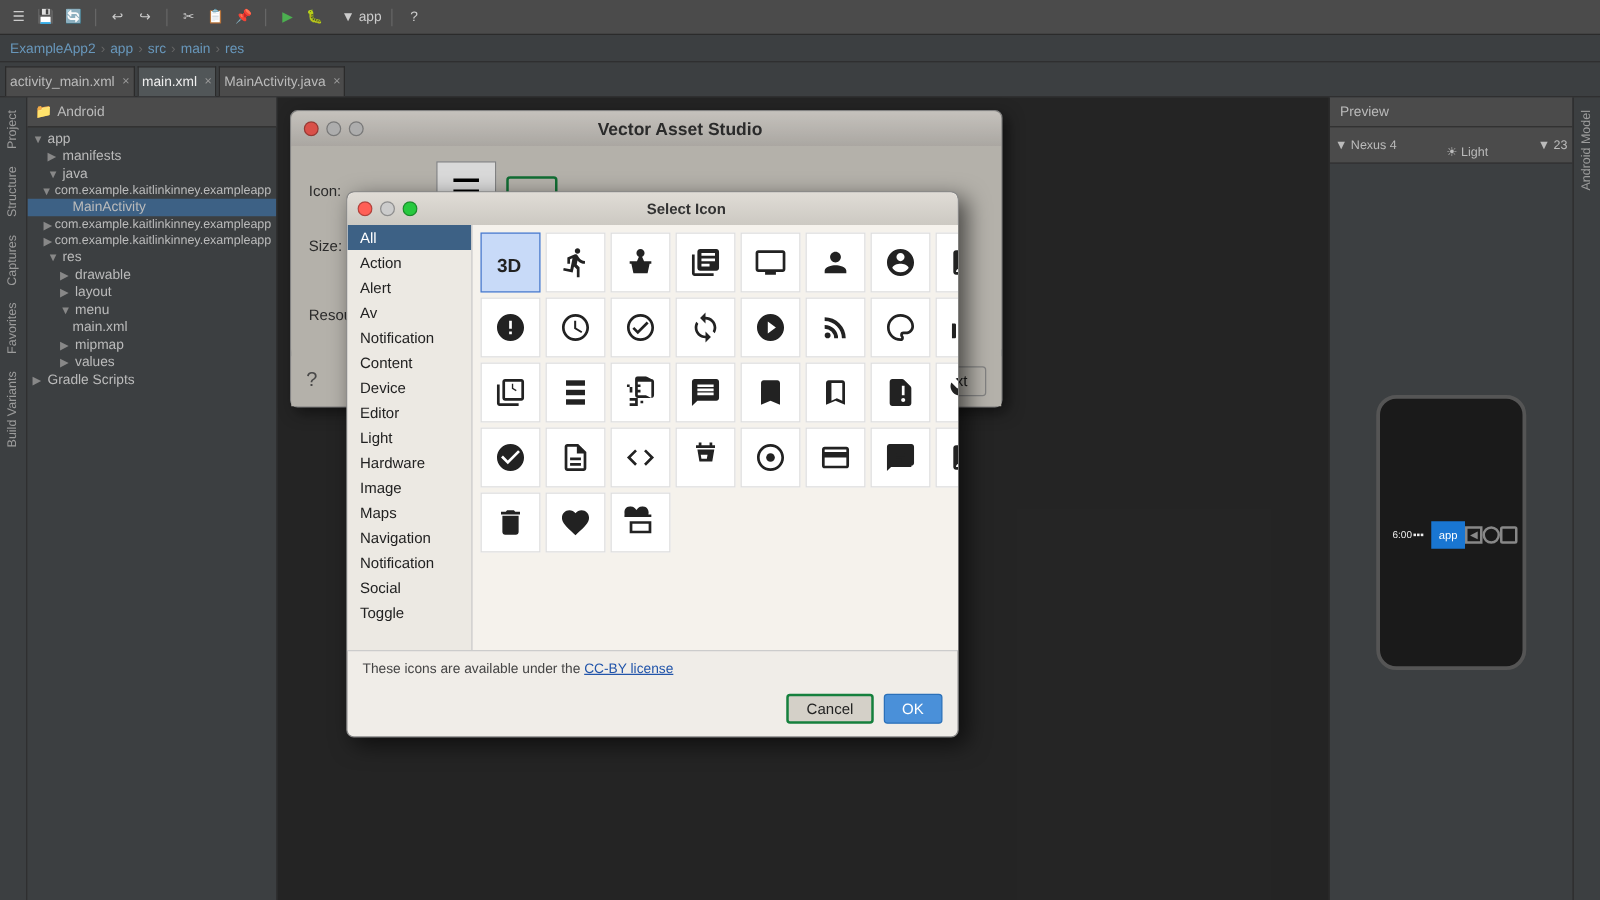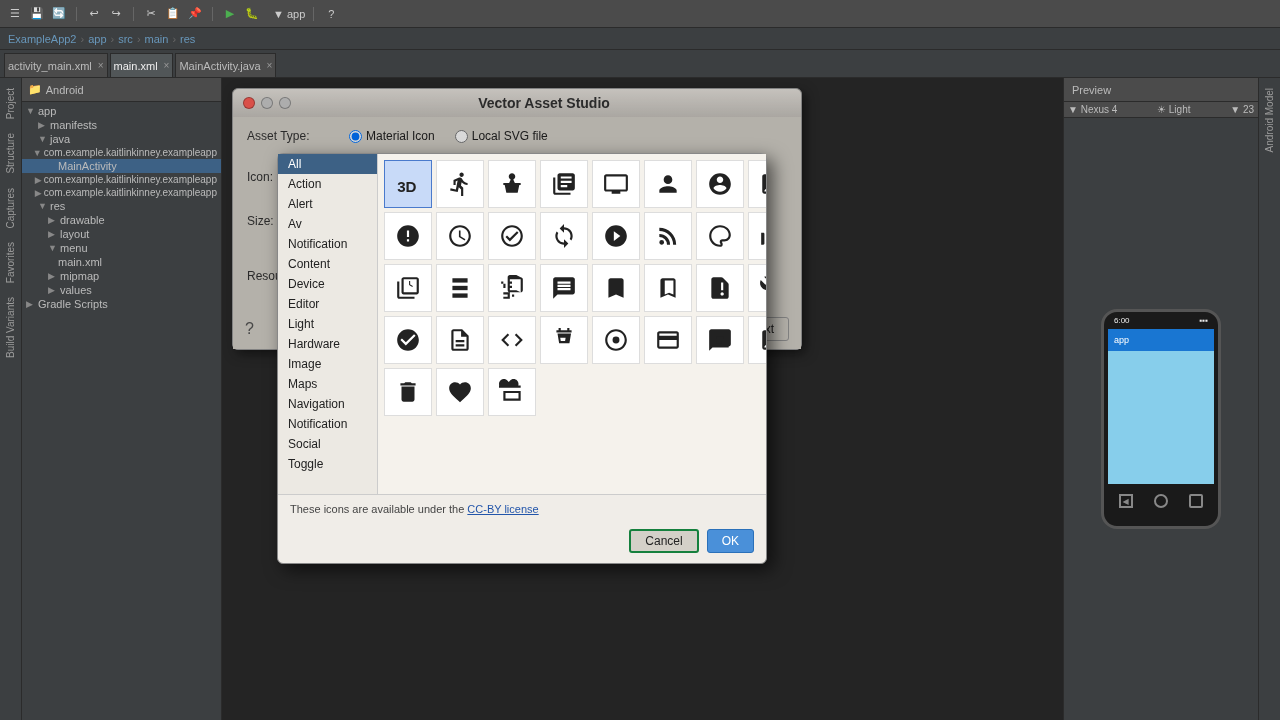--- a/index.html
+++ b/index.html
@@ -407,23 +407,23 @@
       justify-content: center;
       background: #3c3f41;
     }
     .phone-outer {
       width: 120px;
       height: 220px;
       background: #1a1a1a;
       border-radius: 16px;
       border: 3px solid #555;
       display: flex;
-      flex-direction: column;
-      align-items: center;
-      padding: 4px 4px 12px;
+      flex-direction: row;
+      align-items: center;
+      padding: 16px 4px 12px;
     }
     .phone-status {
       width: 100%;
       display: flex;
       justify-content: space-between;
       padding: 0 6px;
       font-size: 8px;
       color: #eee;
     }
     .phone-screen {
@@ -613,33 +613,20 @@
   <div class="content-area">
 
     <div class="vas-dialog">
       <div class="vas-title-bar">
         <div class="mac-btn mac-close"></div>
         <div class="mac-btn mac-min" style="background:#ccc;"></div>
         <div class="mac-btn mac-max" style="background:#ccc;"></div>
         <span class="vas-title-text">Vector Asset Studio</span>
       </div>
       <div class="vas-body">
-        <div class="vas-row">
-          <span style="font-size:12px;color:#333;width:90px;">Asset Type:</span>
-          <div class="radio-group">
-            <label class="radio-option">
-              <input type="radio" name="asset_type" checked="" style="">
-              <span>Material Icon</span>
-            </label>
-            <label class="radio-option">
-              <input type="radio" name="asset_type" style="">
-              <span>Local SVG file</span>
-            </label>
-          </div>
-        </div>
         <div class="vas-row">
           <span style="font-size:12px;color:#333;width:90px;">Icon:</span>
           <div class="icon-label-row">
             <div class="icon-preview-box">☰</div>
             <button class="btn btn-cancel" style="font-size:11px;">...</button>
           </div>
         </div>
         <div class="vas-row">
           <span style="font-size:12px;color:#333;width:90px;">Size:</span>
           <div class="size-row">
@@ -665,20 +652,26 @@
         <span style="margin-right:auto;font-size:16px;color:#555;cursor:pointer;">?</span>
         <button class="btn btn-cancel">Cancel</button>
         <button class="btn btn-prev">Previous</button>
         <button class="btn btn-next">Next</button>
       </div>
     </div>
 
     <div class="dialog-overlay"></div>
 
     <div class="select-icon-dialog">
+      <div class="si-title-bar">
+        <div class="mac-btn mac-close"></div>
+        <div class="mac-btn mac-min" style="background:#ccc;"></div>
+        <div class="mac-btn mac-max" style="background:#27c93f;"></div>
+        <span class="si-title-text">Select Icon</span>
+      </div>
       <div class="si-body">
         <div class="si-categories">
           <div class="si-cat-item selected">All</div>
           <div class="si-cat-item">Action</div>
           <div class="si-cat-item">Alert</div>
           <div class="si-cat-item">Av</div>
           <div class="si-cat-item">Notification</div>
           <div class="si-cat-item">Content</div>
           <div class="si-cat-item">Device</div>
           <div class="si-cat-item">Editor</div>
@@ -892,21 +885,21 @@
     </div>
 
   </div>
 
   <div class="right-panel">
     <div class="preview-header">
       <span>Preview</span>
     </div>
     <div style="display:flex;align-items:center;justify-content:space-between;padding:2px 4px;background:#4b4b4b;font-size:10px;color:#bbb;gap:2px;border-bottom:1px solid #2b2b2b;">
       <span style="cursor:pointer;">▼ <span>Nexus 4</span></span>
-      <span style="cursor:pointer;">☀ <span>Light</span></span>
+      <span style="cursor:pointer;margin-top:12px;">☀ <span>Light</span></span>
       <span style="cursor:pointer;">▼ <span>23</span></span>
     </div>
     <div class="phone-mockup">
       <div class="phone-outer">
         <div class="phone-status">
           <span>6:00</span>
           <span>▪▪▪</span>
         </div>
         <div class="phone-screen">
           <div class="phone-toolbar">

